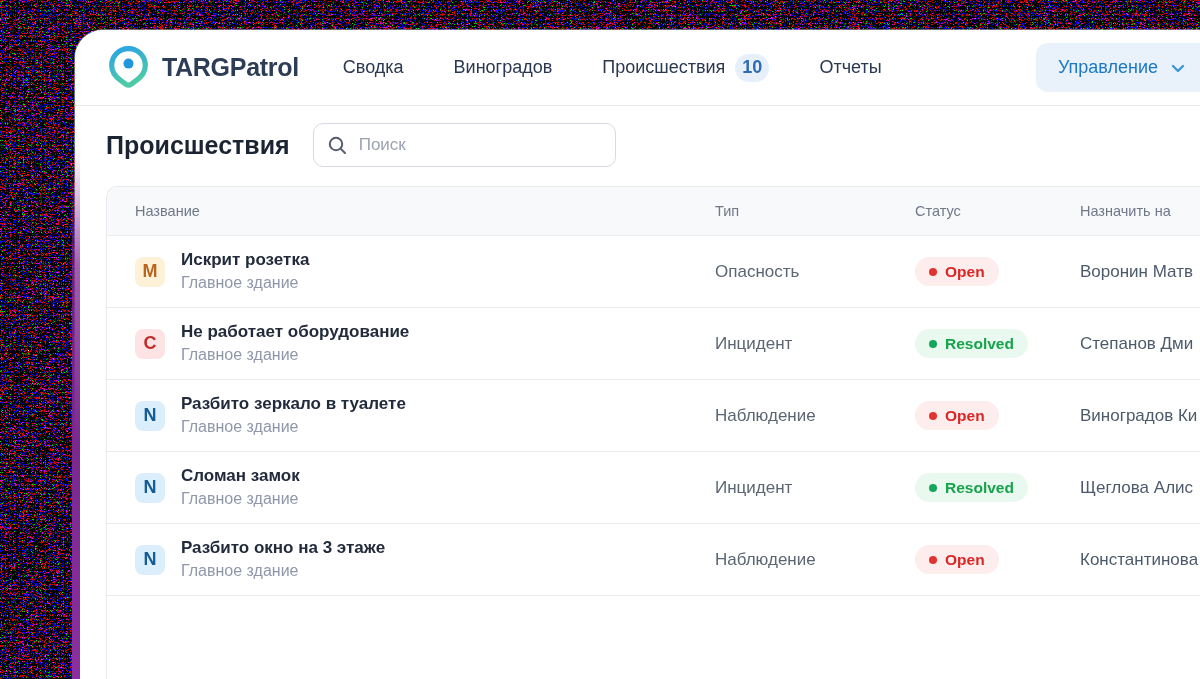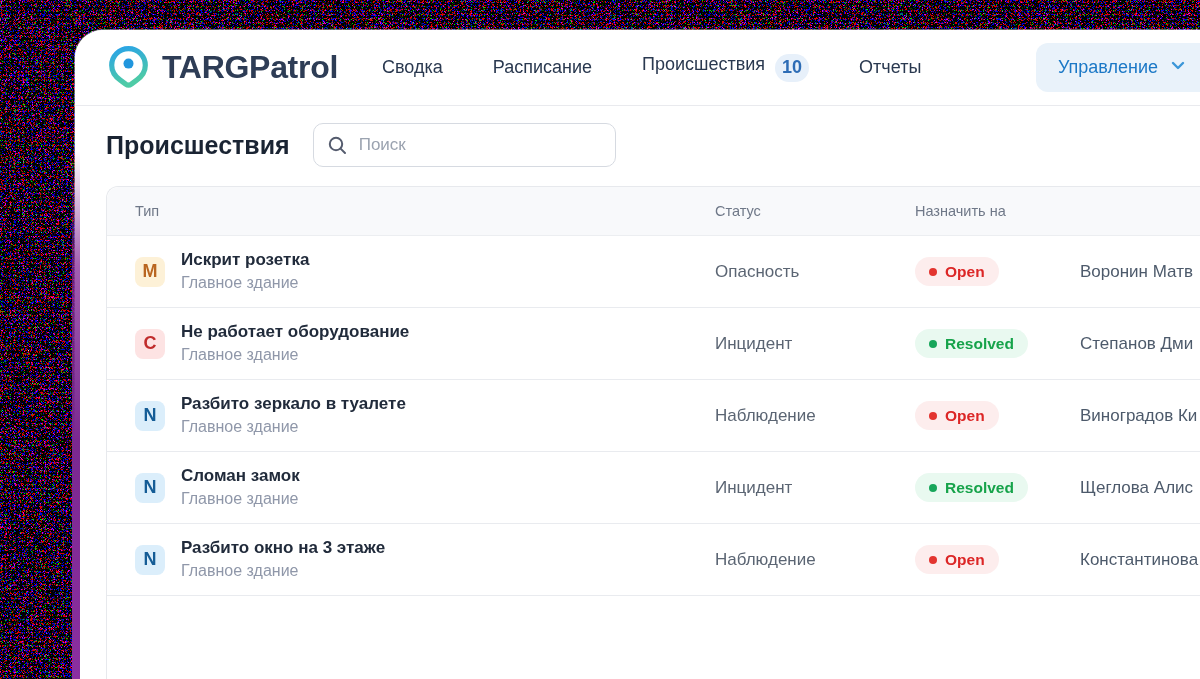--- a/index.html
+++ b/index.html
@@ -6,23 +6,23 @@
   .stage{position:relative;width:1200px;height:679px;overflow:hidden;font-family:"Liberation Sans", sans-serif;}
   .noise-bg{position:absolute;inset:0;z-index:0;display:block;}
   
   .app-card{position:absolute;left:75px;top:30px;right:-4px;bottom:-4px;background:#fff;
     border-top-left-radius:28px;z-index:2;overflow:hidden;box-shadow:0 0 0 1px rgba(255,255,255,.4);}
   .purple-edge{position:absolute;left:72px;top:150px;bottom:0;width:8px;z-index:3;
     background:linear-gradient(to bottom, rgba(130,40,150,0) 0%, rgba(130,40,150,.75) 22%, #7a2890 55%, #8b2fa0 100%);}
   
   .topbar{height:75px;display:flex;align-items:center;padding-left:33px;border-bottom:1px solid #e9eaee;background:#fff;}
   .brand{display:flex;align-items:center;gap:13px;cursor:pointer;}
-  .brand-name{font-size:32px;font-weight:800;color:#2e3d56;letter-spacing:-0.3px;}
+  .brand-name{font-size:25px;font-weight:800;color:#2e3d56;letter-spacing:-0.3px;}
   .nav{display:flex;align-items:center;margin-left:44px;gap:50px;flex:1;}
-  .nav-item{font-size:18px;color:#2a3950;cursor:pointer;display:flex;align-items:flex-start;gap:10px;white-space:nowrap;}
+  .nav-item{font-size:18px;color:#2a3950;cursor:pointer;display:flex;align-items:center;gap:10px;white-space:nowrap;}
   .nav-counter{background:#e7f0fa;color:#2d6cb5;font-size:18px;font-weight:600;min-width:18px;height:28px;
     padding:0 7px;border-radius:14px;display:inline-flex;align-items:center;justify-content:center;}
   .nav-item.active{margin-left:auto;background:#e9f2fa;color:#1b78c6;font-weight:500;
     padding:14px 26px 14px 22px;border-radius:12px;margin-right:-8px;}
   .chev{margin-left:2px;display:inline-flex;}
   
   .content{padding-left:31px;}
   .page-head{display:flex;align-items:center;gap:23px;margin-top:17px;height:44px;}
   .page-title{font-size:25px;font-weight:700;color:#1a2433;}
   .search-box{display:flex;align-items:center;width:303px;height:44px;border:1.5px solid #d6dae1;border-radius:10px;
@@ -92,21 +92,21 @@
           <circle cx="20.5" cy="18.6" r="5" fill="#2196dd"></circle>
         </svg>
         <span class="brand-name">TARGPatrol</span>
       </div>
 
       <nav class="nav">
         <span class="nav-item">
           <span>Сводка</span>
         </span>
         <span class="nav-item">
-          <span>Расписание</span>
+          <span>Виноградов</span>
         </span>
         <span class="nav-item">
           <span>Происшествия</span>
           <span class="nav-counter">10</span>
         </span>
         <span class="nav-item">
           <span>Отчеты</span>
         </span>
         <span class="nav-item active">
           <span>Управление</span>
@@ -126,20 +126,21 @@
           <svg width="21" height="21" viewBox="0 0 21 21" aria-hidden="true">
             <circle cx="9" cy="9" r="6.2" fill="none" stroke="#555c6e" stroke-width="2"></circle>
             <line x1="13.6" y1="13.6" x2="18" y2="18" stroke="#555c6e" stroke-width="2" stroke-linecap="round"></line>
           </svg>
           <input type="text" placeholder="Поиск" style="">
         </div>
       </div>
 
       <div class="table">
         <div class="thead">
+          <span class="th">Название</span>
           <span class="th">Тип</span>
           <span class="th">Статус</span>
           <span class="th">Назначить на</span>
         </div>
 
         <div class="trow">
           <div class="name-cell">
             <span class="badge badge-amber">M</span>
             <div>
               <div class="row-title">Искрит розетка</div>

